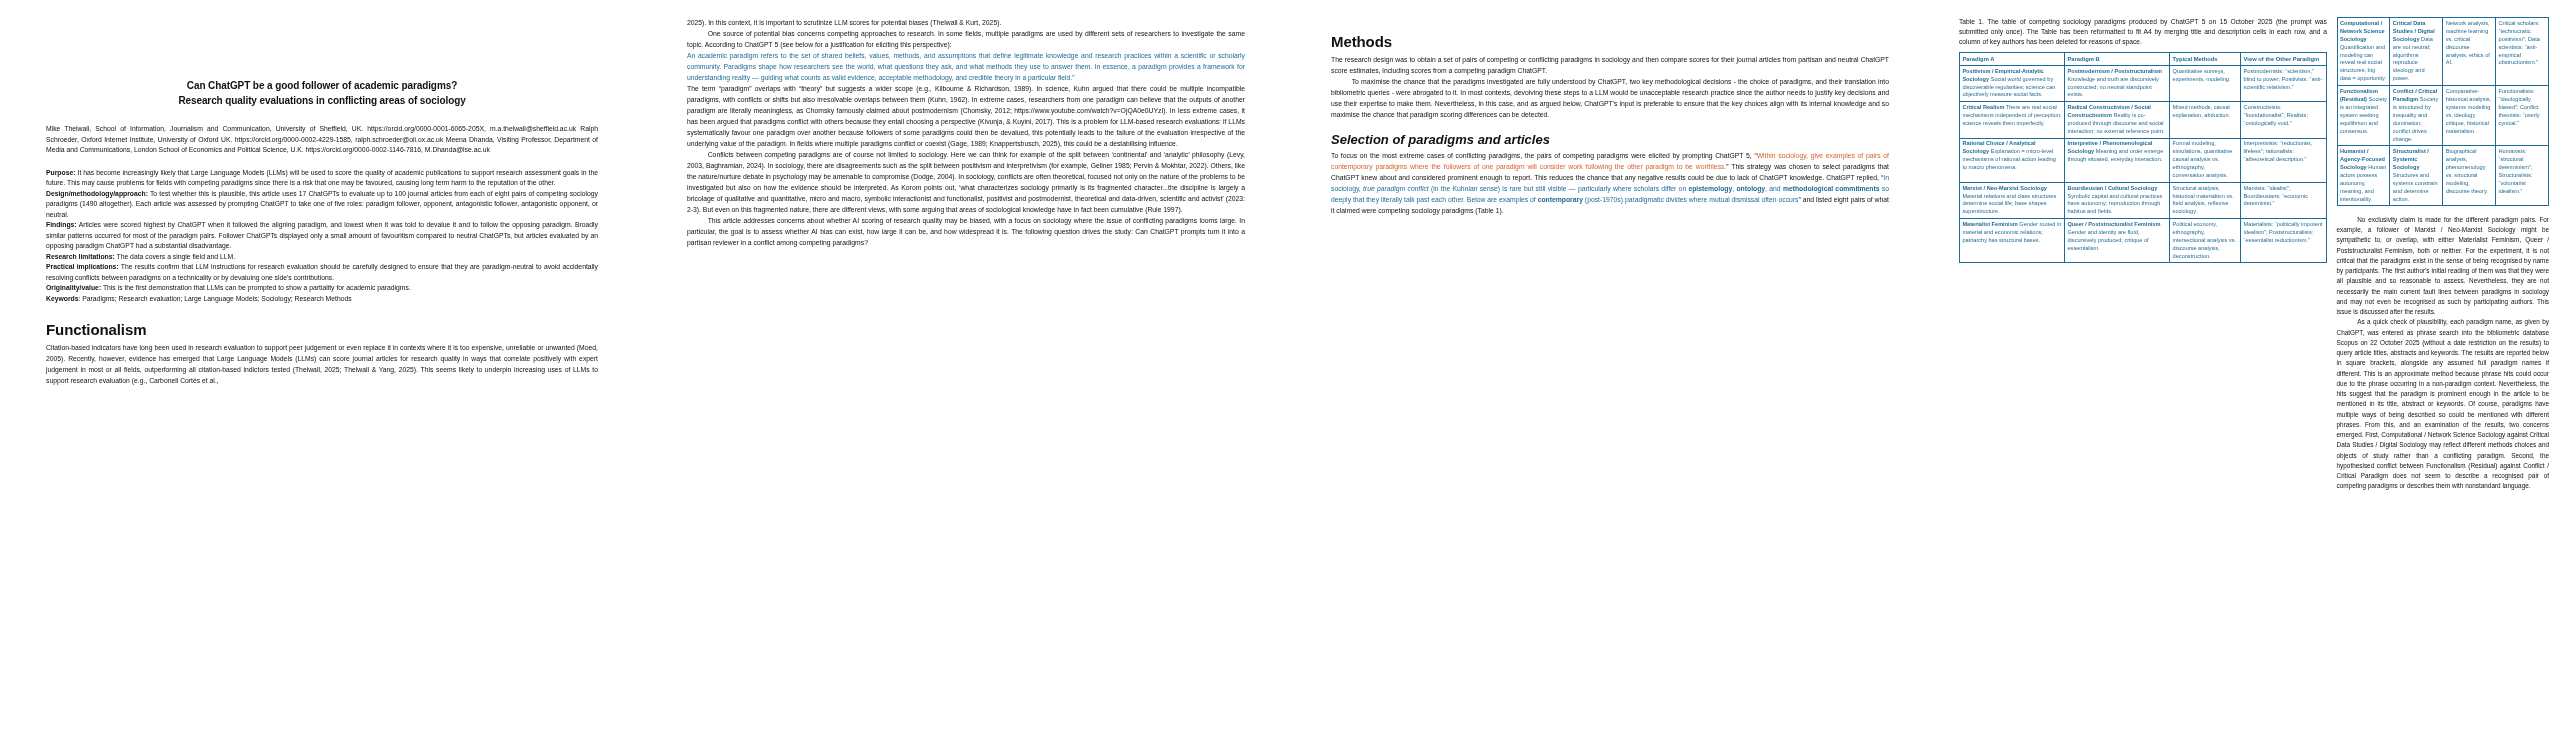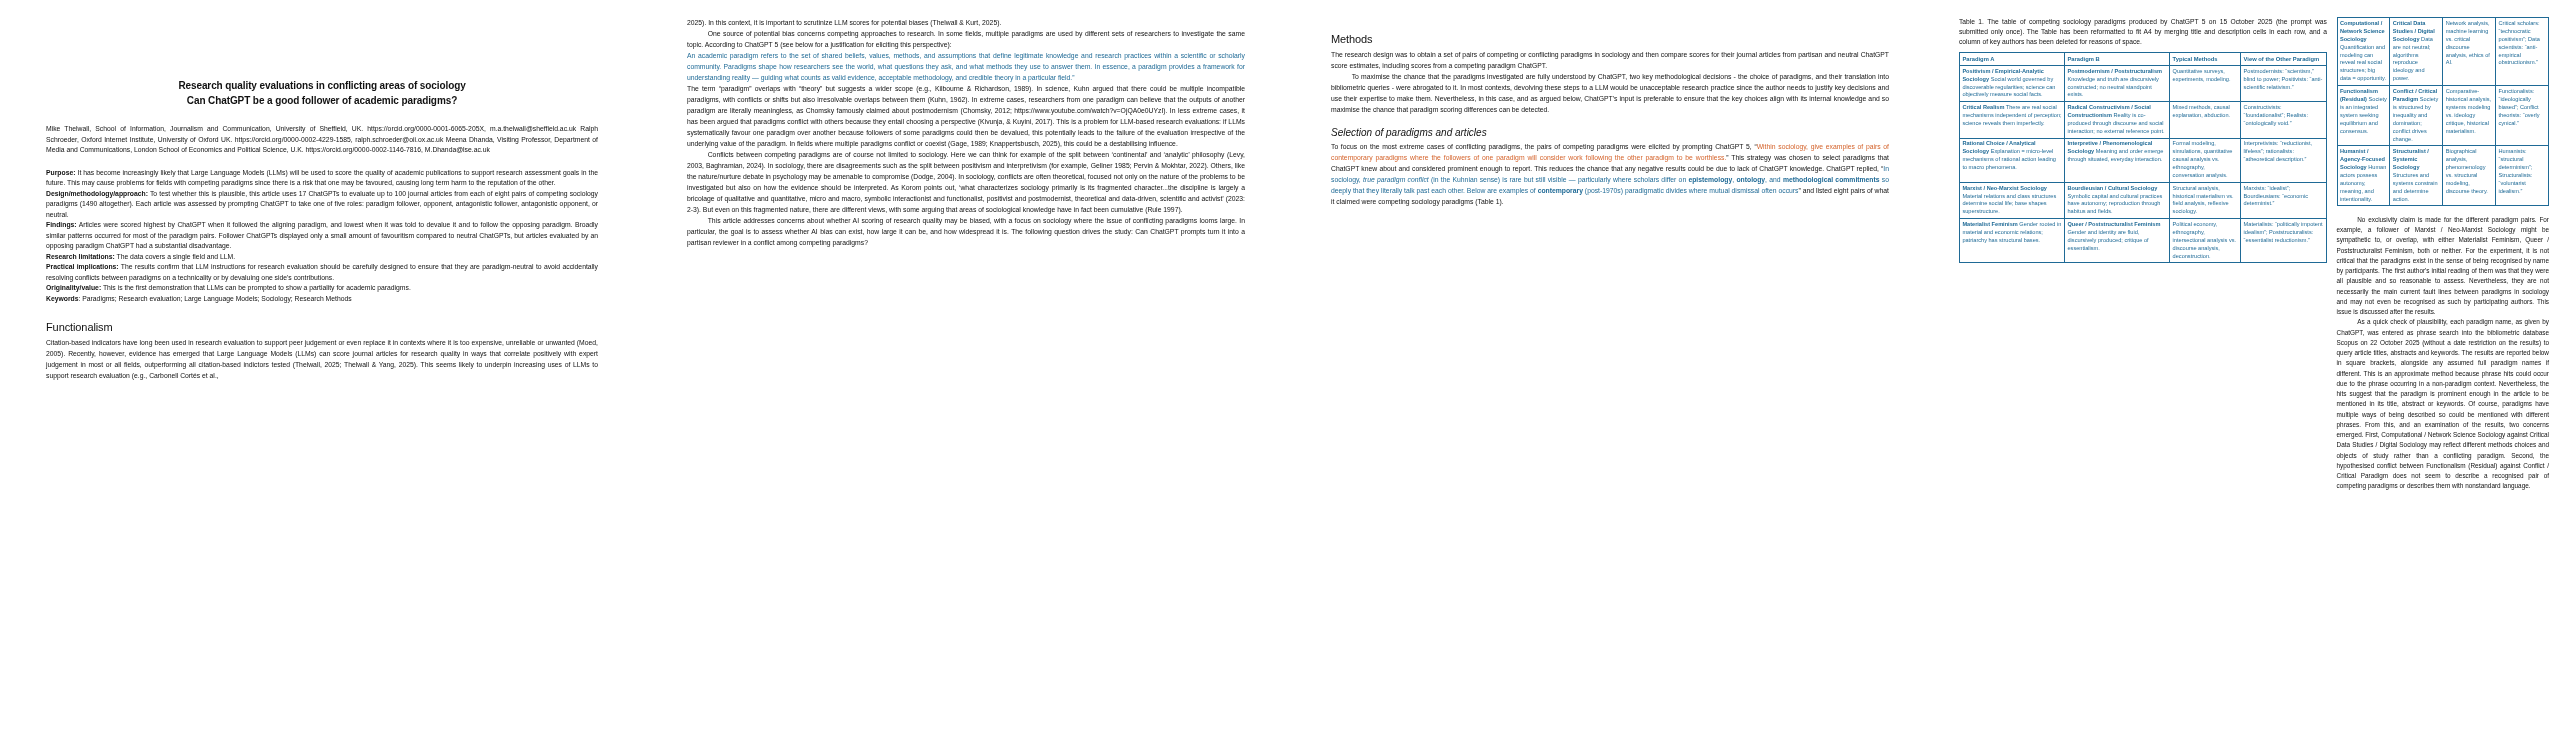--- a/index.html
+++ b/index.html
@@ -22,24 +22,24 @@
     text-align:center;margin:43px 0 0 0;letter-spacing:-0.1px;
   }
   .authors{
     font-size:6.8px;line-height:1.55;margin-top:16px;
     text-align:justify;
   }
   .abs{font-size:6.8px;line-height:1.55;text-align:justify;margin-top:12px;}
   .abs p{margin:0 0 0 0;}
   .abs b{font-weight:bold;}
   h2.sec{
-    font-size:11px;font-weight:normal;margin:16px 0 4.3px 0;letter-spacing:-0.1px;
+    font-size:15px;font-weight:bold;margin:16px 0 4.3px 0;letter-spacing:-0.1px;
   }
   h3.sub{
-    font-size:10px;font-weight:normal;font-style:italic;margin:12px 0 2.4px 0;
+    font-size:13px;font-weight:bold;font-style:italic;margin:12px 0 2.4px 0;
   }
   .body{font-size:6.8px;line-height:1.62;text-align:justify;}
   .body p{margin:0;}
   .body p.ind{text-indent:20.7px;}
   .quote{
     color:#1f6a96;margin:0 0 0 32px;text-align:justify;
   }
   .blue{color:#1f6a96;}
   .orange{color:#d4622a;}
   .it{font-style:italic;}
@@ -68,22 +68,22 @@
   .p4right{width:216px;}
   .p4right .body{font-size:6.4px;line-height:1.6;}
   .tbl-wrap-b{margin-top:0;}
   .spacer{height:8.5px;}
 </style>
 </head>
 <body>
 
 <div class="sheet p1">
   <div class="title">
+    <div>Can ChatGPT be a good follower of academic paradigms?</div>
     <div>Research quality evaluations in conflicting areas of sociology</div>
-    <div>Can ChatGPT be a good follower of academic paradigms?</div>
   </div>
   <div class="authors">Mike Thelwall, School of Information, Journalism and Communication, University of Sheffield, UK. https://orcid.org/0000-0001-6065-205X, m.a.thelwall@sheffield.ac.uk Ralph Schroeder, Oxford Internet Institute, University of Oxford UK. https://orcid.org/0000-0002-4229-1585, ralph.schroeder@oii.ox.ac.uk Meena Dhanda, Visiting Professor, Department of Media and Communications, London School of Economics and Political Science, U.K. https://orcid.org/0000-0002-1146-7816, M.Dhanda@lse.ac.uk</div>
 
   <div class="abs">
     <p><b>Purpose:</b><span> It has become increasingly likely that Large Language Models (LLMs) will be used to score the quality of academic publications to support research assessment goals in the future. This may cause problems for fields with competing paradigms since there is a risk that one may be favoured, causing long term harm to the reputation of the other.</span></p>
     <p><b>Design/methodology/approach:</b><span> To test whether this is plausible, this article uses 17 ChatGPTs to evaluate up to 100 journal articles from each of eight pairs of competing sociology paradigms (1490 altogether). Each article was assessed by prompting ChatGPT to take one of five roles: paradigm follower, opponent, antagonistic follower, antagonistic opponent, or neutral.</span></p>
     <p><b>Findings:</b><span> Articles were scored highest by ChatGPT when it followed the aligning paradigm, and lowest when it was told to devalue it and to follow the opposing paradigm. Broadly similar patterns occurred for most of the paradigm pairs. Follower ChatGPTs displayed only a small amount of favouritism compared to neutral ChatGPTs, but articles evaluated by an opposing paradigm ChatGPT had a substantial disadvantage.</span></p>
     <p><b>Research limitations:</b><span> The data covers a single field and LLM.</span></p>
     <p><b>Practical implications:</b><span> The results confirm that LLM instructions for research evaluation should be carefully designed to ensure that they are paradigm-neutral to avoid accidentally resolving conflicts between paradigms on a technicality or by devaluing one side's contributions.</span></p>
     <p><b>Originality/value:</b><span> This is the first demonstration that LLMs can be prompted to show a partiality for academic paradigms.</span></p>

